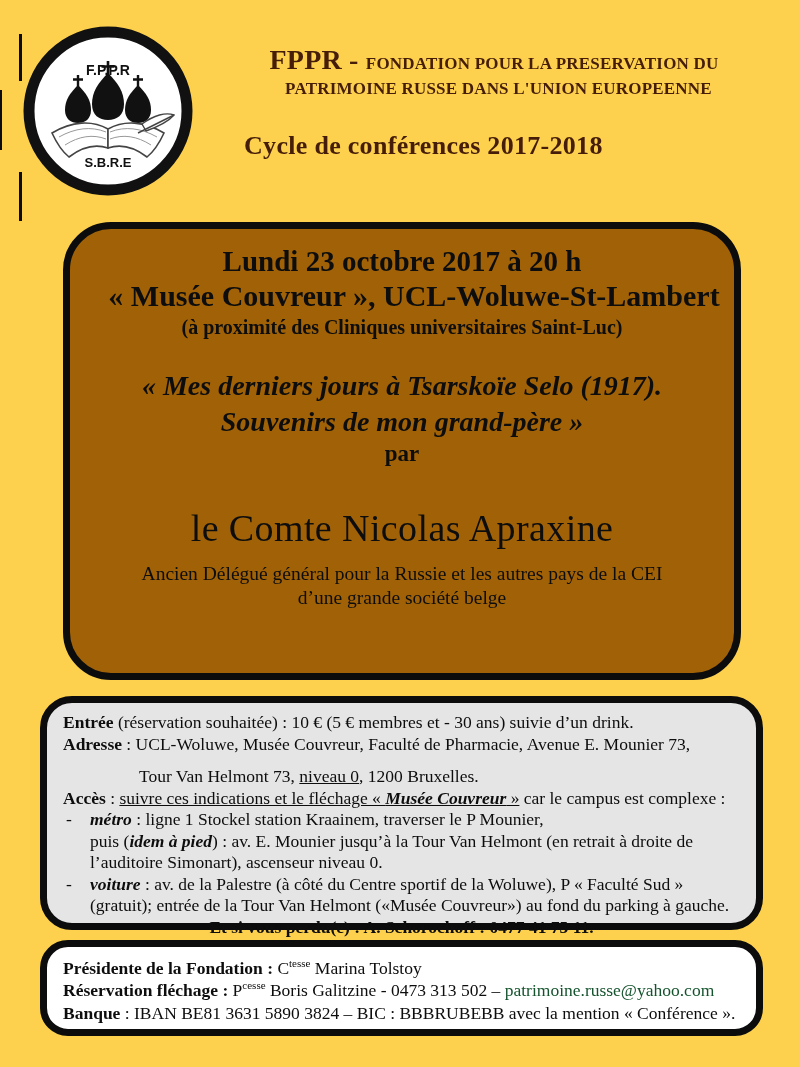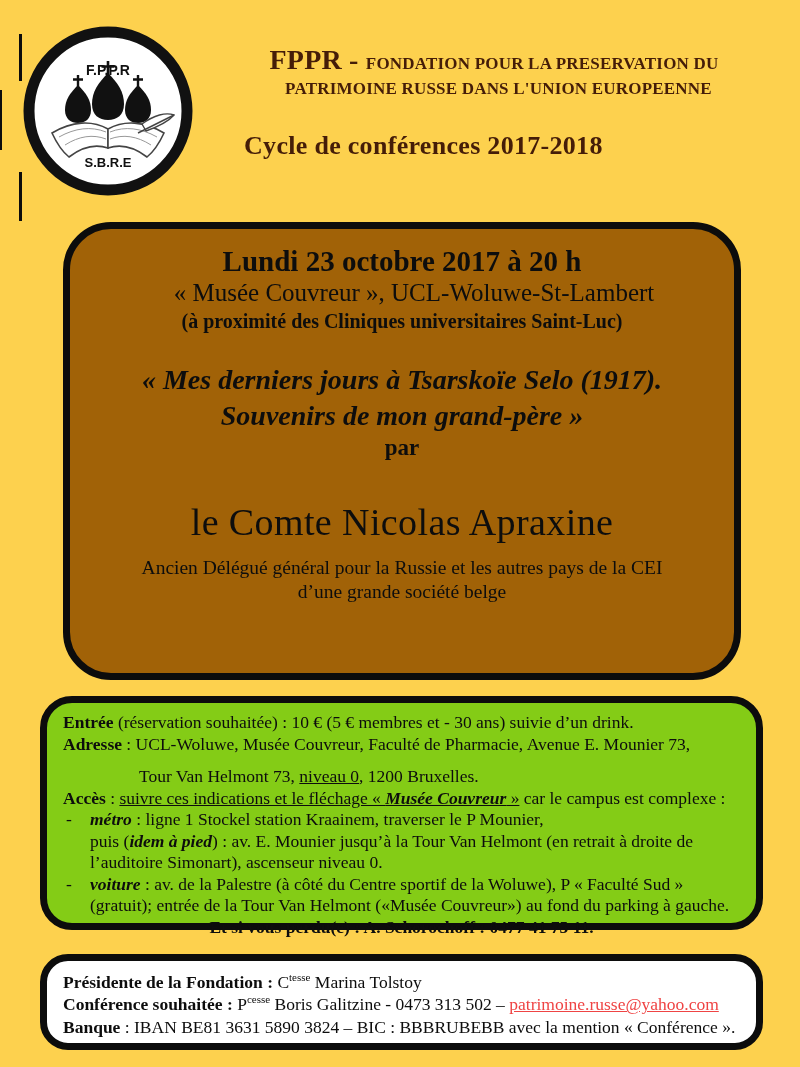--- a/index.html
+++ b/index.html
@@ -15,47 +15,47 @@
   .org-line1{font-size:17px;letter-spacing:.2px;white-space:nowrap;}
   .org-abbr{font-size:28px;}
   .org-line2{font-size:17px;margin-top:3px;padding-left:9px;letter-spacing:.2px;white-space:nowrap;}
   .cycle{position:absolute;left:244px;top:131px;font-size:26px;font-weight:bold;color:#451d08;letter-spacing:.3px;}
   
   .main-box{
     position:absolute;left:63px;top:222px;width:678px;height:458px;box-sizing:border-box;
     background:#a16207;border:7px solid #0c0c0c;border-radius:48px;text-align:center;
   }
   .datetime{margin-top:16px;font-size:29px;font-weight:bold;line-height:1.15;}
-  .venue{font-size:25px;font-weight:normal;line-height:1.18;margin-left:24px;}
+  .venue{font-size:30px;font-weight:bold;line-height:1.18;margin-left:24px;}
   .venue-note{font-size:20px;font-weight:bold;margin-top:2px;}
   .talk-title{margin-top:29px;font-size:28px;font-weight:bold;font-style:italic;line-height:1.3;}
   .by{font-size:23px;font-weight:bold;}
   .speaker{margin-top:39px;font-size:38px;font-weight:normal;letter-spacing:.4px;}
   .speaker-desc{margin-top:12px;font-size:19.5px;line-height:1.25;}
   
   .info-box{
     position:absolute;left:40px;top:696px;width:723px;height:234px;box-sizing:border-box;
-    background:#84cc16;border:7px solid #0c0c0c;border-radius:32px;
+    background:#e5e5e5;border:7px solid #0c0c0c;border-radius:32px;
     padding:9px 16px;font-size:17.5px;line-height:1.23;
   }
   .line{margin:0;}
   .indent2{padding-left:76px;margin-top:11px;}
   .u{text-decoration:underline;}
   .bullet{display:flex;}
   .dash{flex:0 0 24px;padding-left:3px;}
   .bullet-body{flex:1;}
   .lost{text-align:center;font-weight:bold;}
   
   .contact-box{
     position:absolute;left:40px;top:940px;width:723px;height:96px;box-sizing:border-box;
     background:#fff;border:7px solid #0c0c0c;border-radius:28px;
-    padding:10px 16px;font-size:17.5px;line-height:1.28;margin-top:14px;
+    padding:10px 16px;font-size:17.5px;line-height:1.28;
   }
   sup{font-size:11px;vertical-align:super;line-height:0;}
-  .email{color:#ef4444;text-decoration:underline;cursor:pointer;}
+  .email{color:#14532d;cursor:pointer;}
   
   .artifact{position:absolute;background:#0c0c0c;}
   .a1{left:19px;top:34px;width:3px;height:47px;}
   .a2{left:19px;top:172px;width:3px;height:49px;}
   .a3{left:0px;top:90px;width:2px;height:60px;}
 </style>
 </head>
 <body>
 
 <div class="artifact a1"></div>
@@ -127,16 +127,16 @@
     <span class="dash">-</span>
     <span class="bullet-body"><b><i>voiture</i></b><span> : av. de la Palestre (à côté du Centre sportif de la Woluwe), P « Faculté Sud » (gratuit); entrée de la Tour Van Helmont («Musée Couvreur») au fond du parking à gauche.</span></span>
   </div>
 
   <div class="line lost">Et si vous perdu(e) : A. Schorochoff : 0477 41 75 11.</div>
 </div>
 
 <div class="contact-box">
   <div class="line"><b>Présidente de la Fondation : </b><span>C</span><sup>tesse</sup><span>  Marina Tolstoy</span></div>
 
-  <div class="line"><b>Conférence souhaitée : </b><span>P</span><sup>cesse</sup><span> Boris Galitzine - 0473 313 502 – </span><a class="email">patrimoine.russe@yahoo.com</a></div>
+  <div class="line"><b>Réservation fléchage : </b><span>P</span><sup>cesse</sup><span> Boris Galitzine - 0473 313 502 – </span><a class="email">patrimoine.russe@yahoo.com</a></div>
 
   <div class="line"><b>Banque</b><span> : IBAN BE81 3631 5890 3824 – BIC : BBBRUBEBB avec la mention « Conférence ».</span></div>
 </div>
 
 </body></html>

